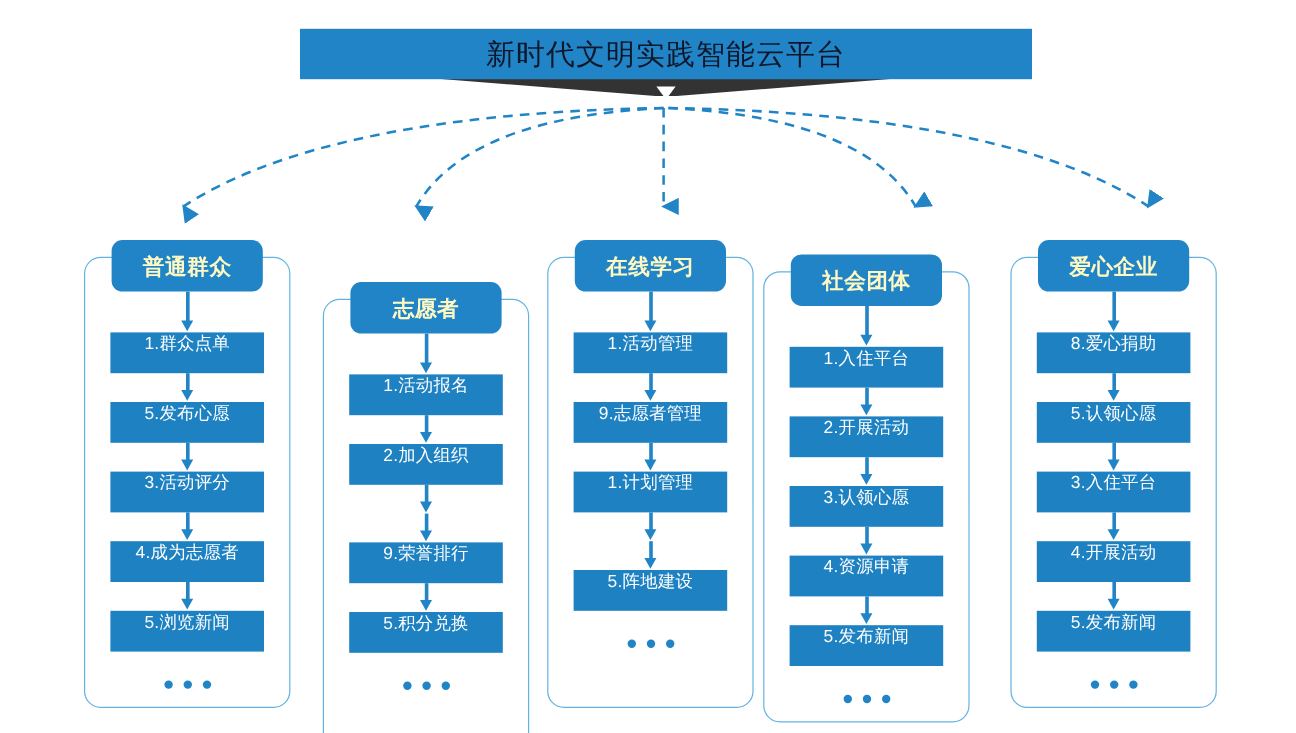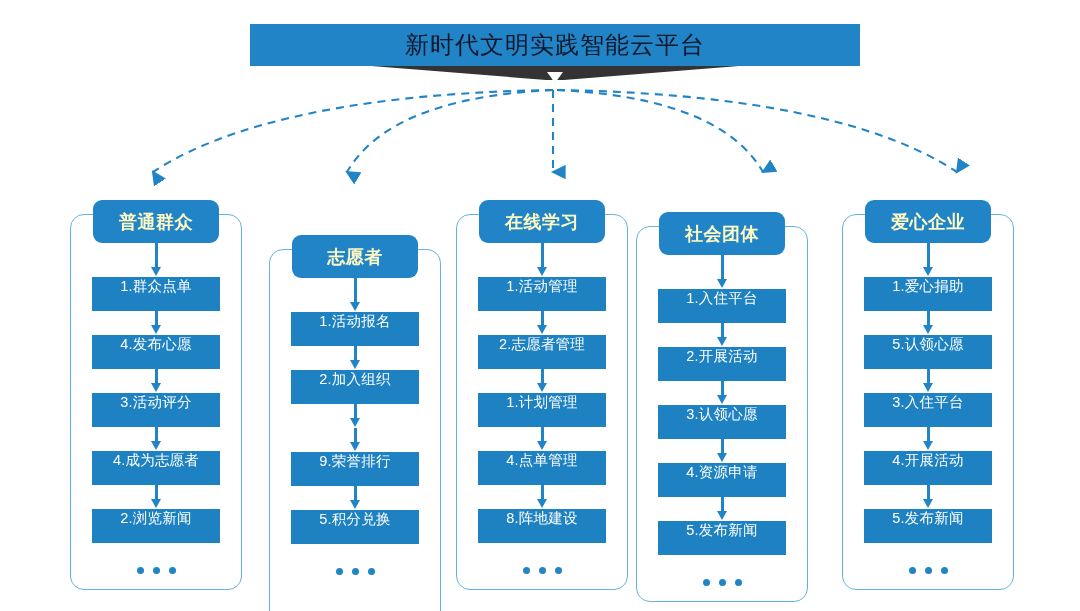--- a/index.html
+++ b/index.html
@@ -241,42 +241,42 @@
             <span class="head"></span>
           </div>
         <div class="item-box">
             <span class="item-text">1.群众点单</span>
           </div>
         <div class="down-arrow">
             <span class="stem"></span>
             <span class="head"></span>
           </div>
         <div class="item-box">
-            <span class="item-text">4.发布心愿</span>
+            <span class="item-text">5.发布心愿</span>
           </div>
         <div class="down-arrow">
             <span class="stem"></span>
             <span class="head"></span>
           </div>
         <div class="item-box">
             <span class="item-text">3.活动评分</span>
           </div>
         <div class="down-arrow">
             <span class="stem"></span>
             <span class="head"></span>
           </div>
         <div class="item-box">
             <span class="item-text">4.成为志愿者</span>
           </div>
         <div class="down-arrow">
             <span class="stem"></span>
             <span class="head"></span>
           </div>
         <div class="item-box">
-            <span class="item-text">2.浏览新闻</span>
+            <span class="item-text">5.浏览新闻</span>
           </div>
         <div class="ellipsis">
             <span class="dot"></span>
             <span class="dot"></span>
             <span class="dot"></span>
           </div>
       </div>
     </div>
 
     <div class="column col-1">
@@ -336,42 +336,39 @@
             <span class="head"></span>
           </div>
         <div class="item-box">
             <span class="item-text">1.活动管理</span>
           </div>
         <div class="down-arrow">
             <span class="stem"></span>
             <span class="head"></span>
           </div>
         <div class="item-box">
-            <span class="item-text">2.志愿者管理</span>
+            <span class="item-text">9.志愿者管理</span>
           </div>
         <div class="down-arrow">
             <span class="stem"></span>
             <span class="head"></span>
           </div>
         <div class="item-box">
             <span class="item-text">1.计划管理</span>
           </div>
         <div class="down-arrow">
             <span class="stem"></span>
             <span class="head"></span>
           </div>
-        <div class="item-box">
-            <span class="item-text">4.点单管理</span>
-          </div>
-        <div class="down-arrow">
-            <span class="stem"></span>
-            <span class="head"></span>
-          </div>
-        <div class="item-box">
-            <span class="item-text">8.阵地建设</span>
+        <div class="down-arrow">
+            <span class="stem"></span>
+            <span class="head"></span>
+          </div>
+        <div class="item-box">
+            <span class="item-text">5.阵地建设</span>
           </div>
         <div class="ellipsis">
             <span class="dot"></span>
             <span class="dot"></span>
             <span class="dot"></span>
           </div>
       </div>
     </div>
 
     <div class="column col-3">
@@ -427,21 +424,21 @@
       <div class="col-frame"></div>
       <div class="col-header">
         <span class="col-header-text">爱心企业</span>
       </div>
       <div class="col-body">
         <div class="down-arrow first">
             <span class="stem"></span>
             <span class="head"></span>
           </div>
         <div class="item-box">
-            <span class="item-text">1.爱心捐助</span>
+            <span class="item-text">8.爱心捐助</span>
           </div>
         <div class="down-arrow">
             <span class="stem"></span>
             <span class="head"></span>
           </div>
         <div class="item-box">
             <span class="item-text">5.认领心愿</span>
           </div>
         <div class="down-arrow">
             <span class="stem"></span>

